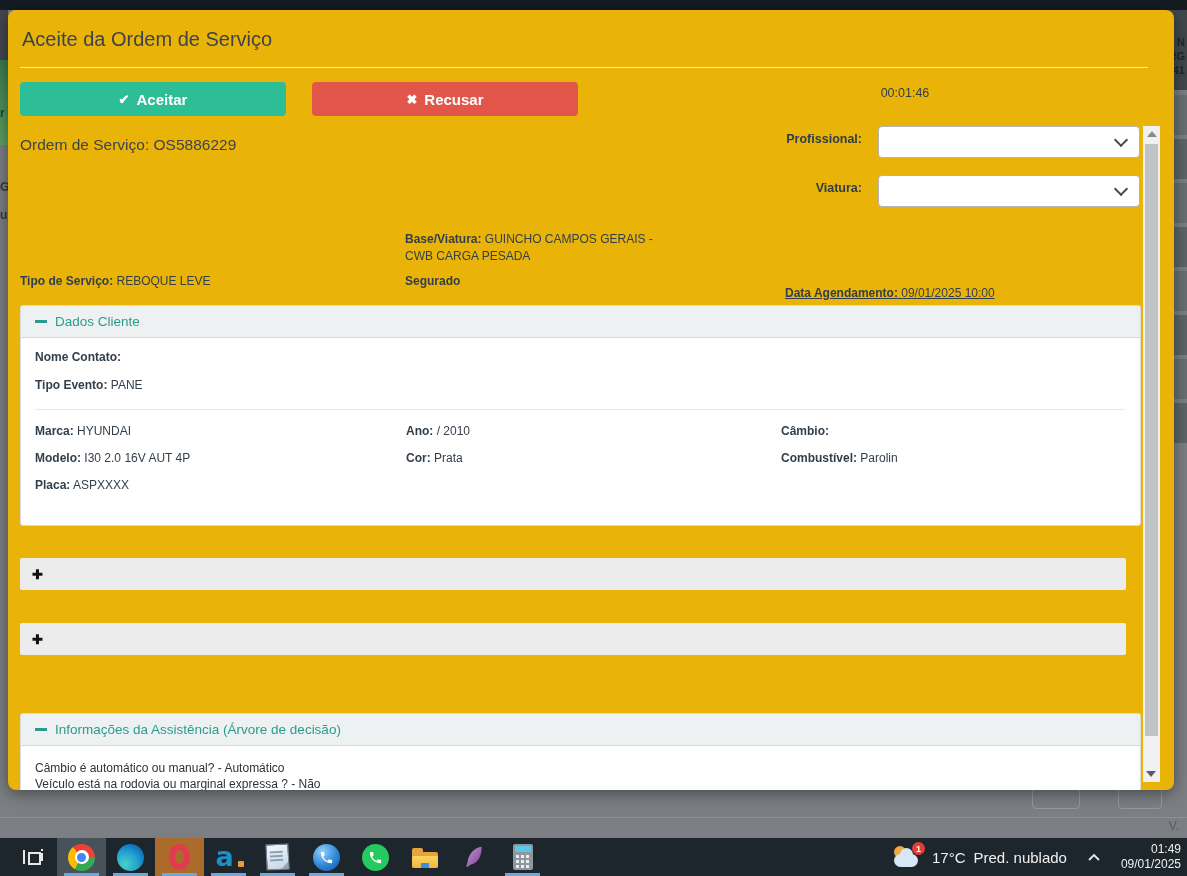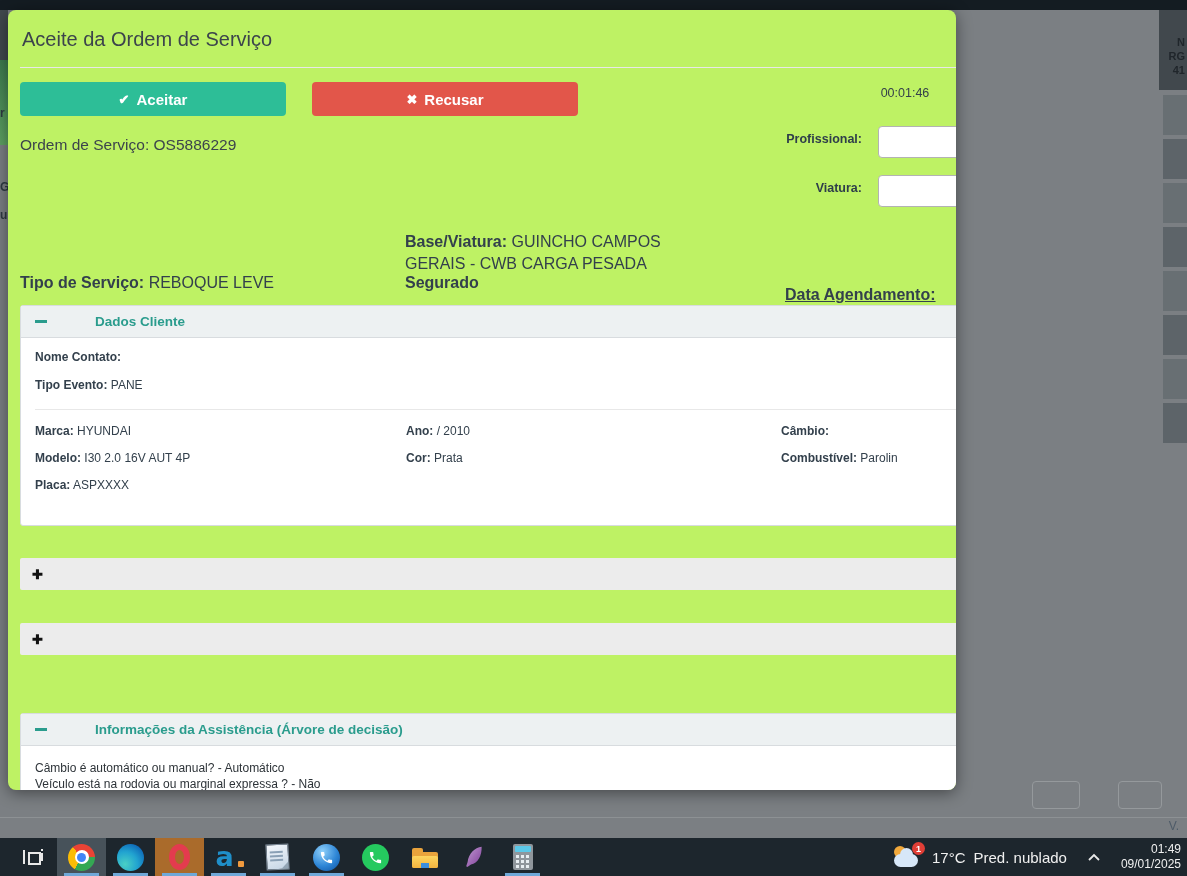--- a/index.html
+++ b/index.html
@@ -20,21 +20,21 @@
   .left-logo{left:0;top:60px;width:8px;height:85px;background:linear-gradient(160deg,#3c7a4e,#5fa263);}
   .left-frag{left:0;width:8px;overflow:hidden;font-size:12px;font-weight:bold;color:#2e3a42;}
   .lf0{top:106px;} .lf1{top:180px;} .lf2{top:208px;}
   .ghost-btn{border:1px solid #95999c;border-radius:4px;background:transparent;}
   .gb1{left:1032px;top:781px;width:46px;height:26px;}
   .gb2{left:1118px;top:781px;width:42px;height:26px;}
   .bottom-line{left:0;top:817px;width:1187px;height:1px;background:#8d9194;}
   .version-text{right:8px;top:819px;font-size:12px;color:#4e5b68;}
 
   
-  .modal{left:8px;top:10px;width:948px;height:780px;background:#bef264;border-radius:8px;
+  .modal{left:8px;top:10px;width:1166px;height:780px;background:#eab308;border-radius:8px;
          box-shadow:0 3px 16px rgba(0,0,0,.45);overflow:hidden;z-index:5;}
   .m-title{left:14px;top:18px;font-size:20px;color:#3c444c;}
   .m-divider{left:12px;top:57px;width:1128px;height:1px;background:#e8e8e8;}
 
   .btn{top:72px;width:266px;height:34px;border-radius:4px;color:#fff;font-weight:bold;font-size:15px;
        display:flex;align-items:center;justify-content:center;gap:7px;cursor:pointer;}
   .btn-accept{left:12px;background:#2dbe97;}
   .btn-refuse{left:304px;background:#e2564a;}
   .btn .gl{font-size:13px;}
 
@@ -49,31 +49,31 @@
                border-right:2px solid #4a4a4a;border-bottom:2px solid #4a4a4a;transform:rotate(45deg);}
 
   
   .sbar{left:1135px;top:116px;width:17px;height:656px;background:#f1f1f1;}
   .sbar .thumb{position:absolute;left:2px;top:18px;width:13px;height:592px;background:#c0c3c5;}
   .tri-up{width:0;height:0;border-left:5px solid transparent;border-right:5px solid transparent;
           border-bottom:6px solid #8a8d8f;margin:5px auto 0;}
   .tri-down{position:absolute;bottom:5px;left:3px;width:0;height:0;border-left:5px solid transparent;
           border-right:5px solid transparent;border-top:6px solid #5a5d5f;}
 
-  .txt12{font-size:16px;color:#33404c;}
+  .txt12{font-size:12px;color:#33404c;}
   .base-block{left:397px;top:221px;width:258px;line-height:1.4;}
   .sum-service{left:12px;top:264px;} .sum-insured{left:397px;top:264px;} .sum-sched{left:777px;top:276px;text-decoration:underline;}
 
   .panel{left:12px;width:1119px;border:1px solid #d8dcdf;border-radius:3px;background:#fff;}
   .panel-client{top:295px;height:219px;}
   .panel-assist{top:703px;height:95px;}
   .panel-head{height:31px;background:#edf1f2;border-bottom:1px solid #d8dcdf;display:flex;
               align-items:center;padding-left:14px;gap:8px;cursor:pointer;}
   .minus-bar{width:12px;height:3px;background:#2a9c8d;}
-  .panel-title{font-size:13.5px;font-weight:bold;color:#2a9c8d;margin-left:40px;}
+  .panel-title{font-size:13.5px;font-weight:normal;color:#2a9c8d;}
 
   .pc-item{position:absolute;font-size:12px;color:#33404c;}
   .pc-hr{position:absolute;left:14px;width:1090px;height:1px;background:#e8e8e8;top:103px;}
 
   .loc-bar{left:12px;width:1106px;height:32px;background:#ececec;border-radius:2px;display:flex;
            align-items:center;padding-left:12px;gap:7px;box-sizing:border-box;cursor:pointer;}
   .loc1{top:548px;} .loc2{top:613px;}
   .plus-gl{font-size:13px;color:#111;font-weight:bold;}
   .loc-txt{font-size:13px;color:#1c2126;}
   .assist-line{position:absolute;left:14px;font-size:12px;color:#2d3338;line-height:16px;}

